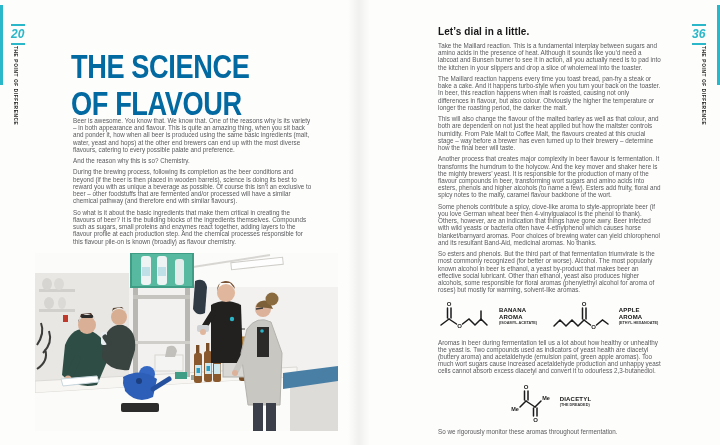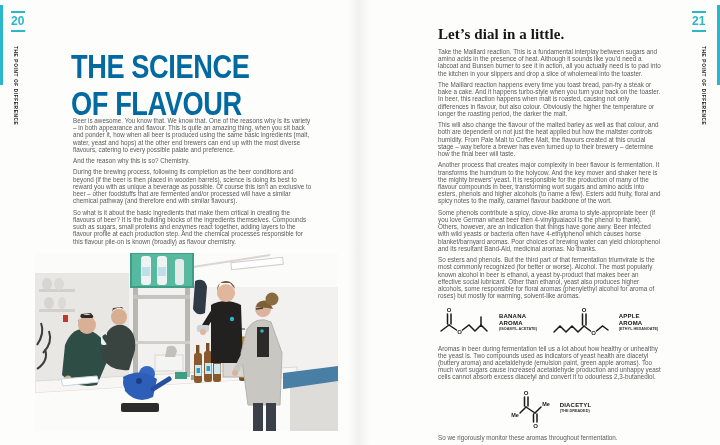--- a/index.html
+++ b/index.html
@@ -10,21 +10,21 @@
   }
   .gutter{
     position:absolute;left:348px;top:0;width:22px;height:445px;
     background:linear-gradient(90deg,rgba(0,0,0,0) 0%,rgba(0,0,0,0.05) 50%,rgba(0,0,0,0) 100%);
     pointer-events:none;
   }
   
   .edge-strip{position:absolute;top:5px;width:3px;height:80px;background:#29b7c9;}
   .edge-strip.left{left:0;}
   .edge-strip.right{right:0;}
-  .pagenum-block{position:absolute;top:11px;width:16px;}
+  .pagenum-block{position:absolute;top:24px;width:16px;font-style:italic;}
   .pagenum-block.left{left:11px;}
   .pagenum-block.right{right:12px;}
   .pagenum-rule{width:14px;height:2px;background:#29b7c9;margin:0 0 2px 0;}
   .pagenum{font-size:12px;font-weight:bold;color:#29b7c9;letter-spacing:0;line-height:13px;margin:1px 0 2px 0;}
   .edge-text{
     position:absolute;top:46px;
     writing-mode:vertical-rl;text-orientation:mixed;
     font-size:4.8px;font-weight:bold;letter-spacing:0.6px;color:#1d1d1b;white-space:nowrap;
   }
   .edge-text.left{left:13px;}
@@ -32,21 +32,21 @@
   
   .title{position:absolute;left:71px;top:27px;color:#0369a1;font-weight:800;}
   .title .t-line{display:block;font-size:34px;line-height:37px;letter-spacing:-0.5px;
     transform:scaleX(0.8);transform-origin:left center;white-space:nowrap;}
   .body-col p{margin:0 0 4px 0;font-size:6.3px;line-height:1.15;color:#595a5c;}
   .left-body{position:absolute;left:73px;top:117px;width:239px;}
   
   .photo{position:absolute;left:35px;top:253px;width:303px;height:178px;overflow:hidden;background:#f2f1ef;}
   
   .right-col{position:absolute;left:438px;top:26px;width:223px;}
-  .right-col h2{margin:0 0 5px 0;font-size:15px;font-weight:bold;color:#161616;letter-spacing:0.1px;font-family:Liberation Serif, serif;}
+  .right-col h2{margin:0 0 5px 0;font-size:10px;font-weight:bold;color:#161616;letter-spacing:0.1px;}
   .mol-row{display:flex;align-items:center;gap:5px;margin:6px 0 5px 0;}
   .mol-label{display:flex;flex-direction:column;justify-content:center;}
   .mol-name{font-size:6px;font-weight:800;color:#111;letter-spacing:0.2px;line-height:7px;}
   .mol-sub{font-size:3.8px;font-weight:bold;color:#333;line-height:5px;}
   .mol-bottom{display:flex;align-items:center;justify-content:center;gap:6px;margin:5px 0 4px 0;}
   .mol svg{display:block;}
   .closing{margin-top:2px;}
 </style>
 </head>
 <body>
@@ -183,21 +183,21 @@
       <path d="M90,138 q12,14 28,6 l4,-18 q-16,-12 -34,-2 Z" fill="#2d5fb8"></path>
       <path d="M118,136 L134,126" stroke="#24509e" stroke-width="5" stroke-linecap="round"></path>
       <circle cx="104" cy="128" r="3" fill="#1c3e7e"></circle>
     </g>
   </svg>
 </div>
 
 <div class="edge-strip right"></div>
 <div class="pagenum-block right">
   <div class="pagenum-rule"></div>
-  <div class="pagenum">21</div>
+  <div class="pagenum">36</div>
   <div class="pagenum-rule"></div>
 </div>
 <div class="edge-text right">THE POINT OF DIFFERENCE</div>
 
 <div class="right-col body-col">
   <h2>Let’s dial in a little.</h2>
   <p>Take the Maillard reaction. This is a fundamental interplay between sugars and amino acids in the presence of heat. Although it sounds like you’d need a labcoat and Bunsen burner to see it in action, all you actually need is to pad into the kitchen in your slippers and drop a slice of wholemeal into the toaster.</p>
   <p>The Maillard reaction happens every time you toast bread, pan-fry a steak or bake a cake. And it happens turbo-style when you turn your back on the toaster. In beer, this reaction happens when malt is roasted, causing not only differences in flavour, but also colour. Obviously the higher the temperature or longer the roasting period, the darker the malt.</p>
   <p>This will also change the flavour of the malted barley as well as that colour, and both are dependent on not just the heat applied but how the maltster controls humidity. From Pale Malt to Coffee Malt, the flavours created at this crucial stage – way before a brewer has even turned up to their brewery – determine how the final beer will taste.</p>
   <p>Another process that creates major complexity in beer flavour is fermentation. It transforms the humdrum to the holycow. And the key mover and shaker here is the mighty brewers’ yeast. It is responsible for the production of many of the flavour compounds in beer, transforming wort sugars and amino acids into esters, phenols and higher alcohols (to name a few). Esters add fruity, floral and spicy notes to the malty, caramel flavour backbone of the wort.</p>

